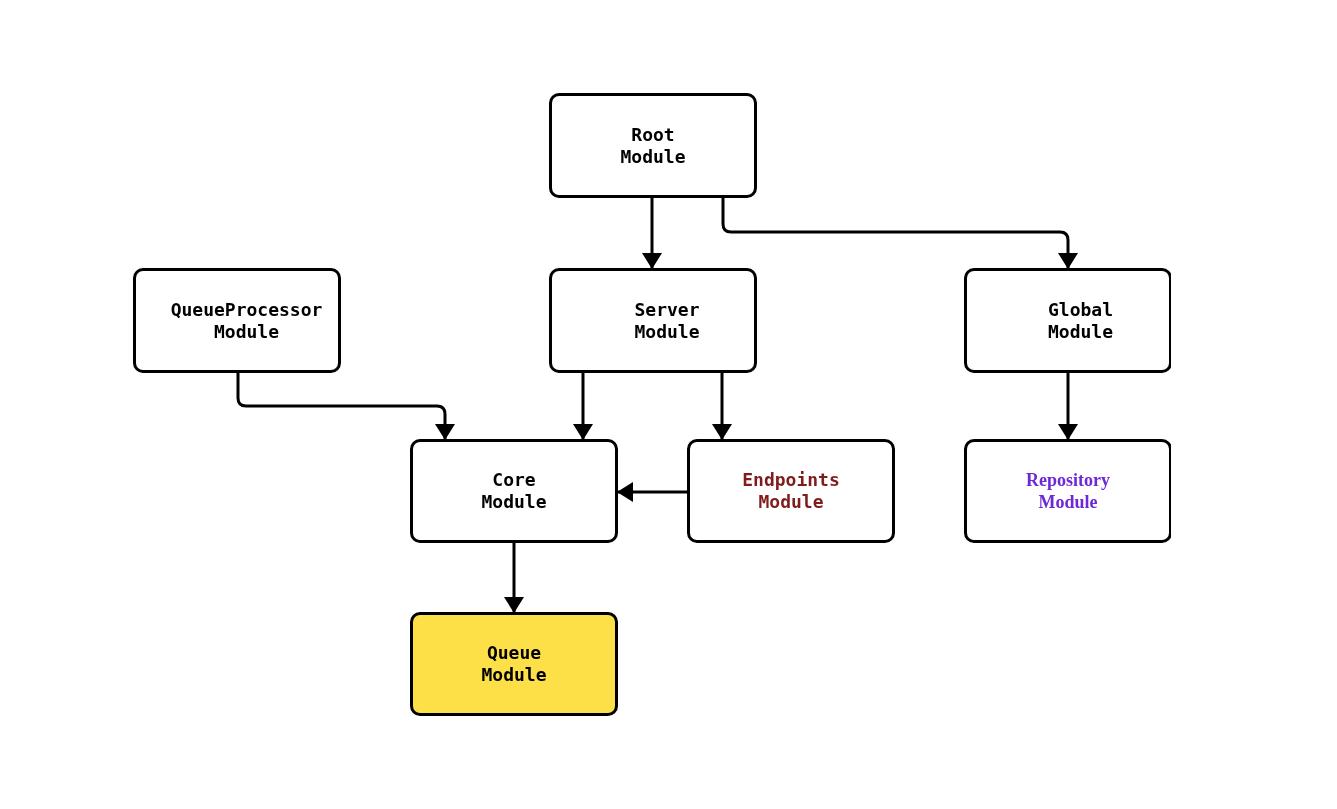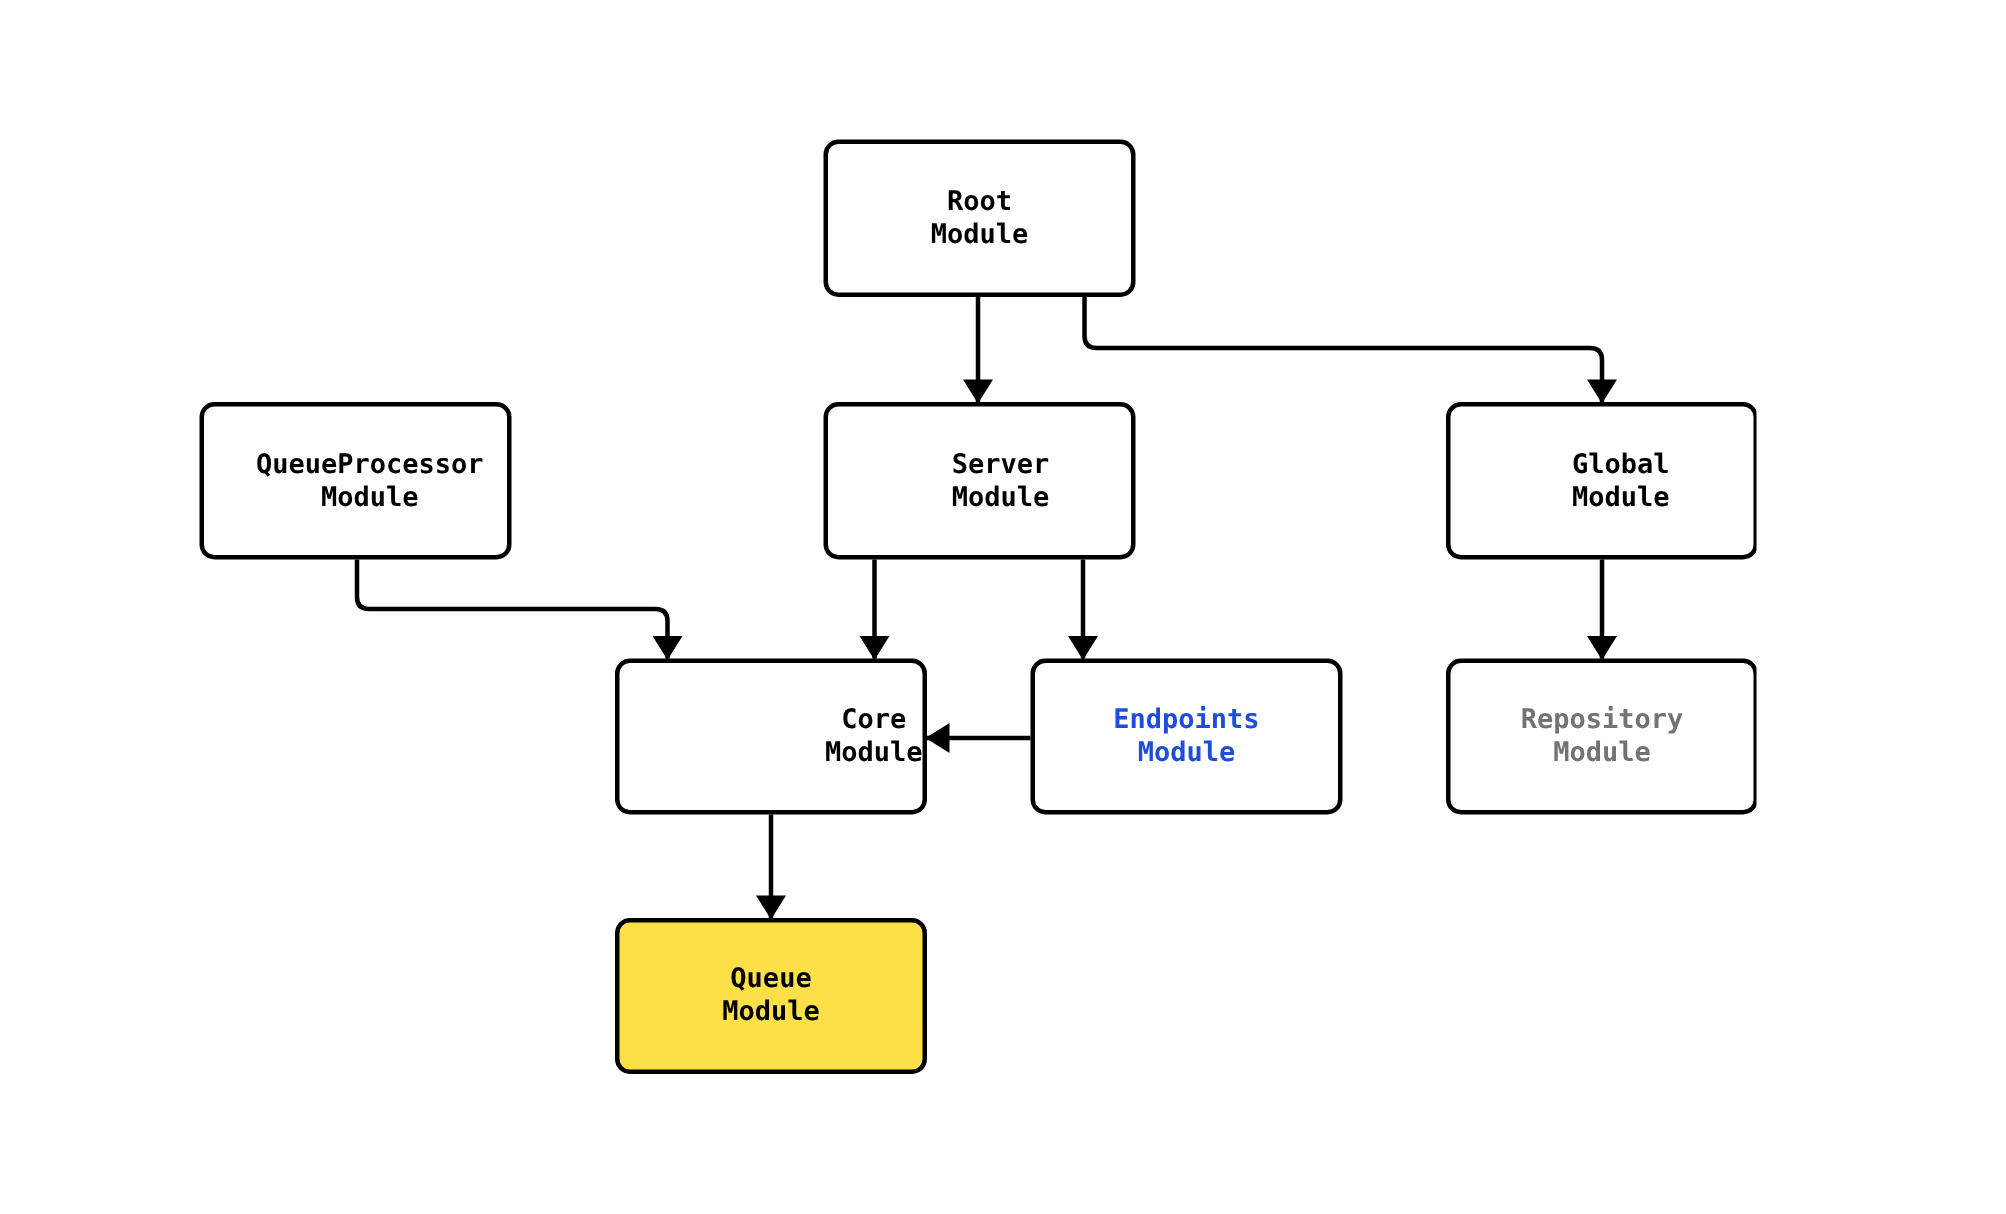--- a/index.html
+++ b/index.html
@@ -78,30 +78,30 @@
 Module</div>
       </div>
       <div class="node" style="left: 549px; top: 268px; width: 208px; height: 105px; background: rgb(255, 255, 255); border-color: rgb(0, 0, 0);">
         <div class="label" style="color: rgb(0, 0, 0); margin-left: 28px;">Server
 Module</div>
       </div>
       <div class="node" style="left: 964px; top: 268px; width: 208px; height: 105px; background: rgb(255, 255, 255); border-color: rgb(0, 0, 0); padding-left: 25px;">
         <div class="label" style="color: rgb(0, 0, 0);">Global
 Module</div>
       </div>
-      <div class="node" style="left: 410px; top: 439px; width: 208px; height: 104px; background: rgb(255, 255, 255); border-color: rgb(0, 0, 0); justify-content: flex-end;">
+      <div class="node" style="left: 410px; top: 439px; width: 208px; height: 104px; background: rgb(255, 255, 255); border-color: rgb(0, 0, 0);">
         <div class="label" style="color: rgb(0, 0, 0);">Core
 Module</div>
       </div>
       <div class="node" style="left: 687px; top: 439px; width: 208px; height: 104px; background: rgb(255, 255, 255); border-color: rgb(0, 0, 0);">
-        <div class="label" style="color: #1d4ed8;">Endpoints
+        <div class="label" style="color: #7f1d1d;">Endpoints
 Module</div>
       </div>
       <div class="node" style="left: 964px; top: 439px; width: 208px; height: 104px; background: rgb(255, 255, 255); border-color: rgb(0, 0, 0);">
-        <div class="label" style="color: #737373;">Repository
+        <div class="label" style="color: #6d28d9; font-family: Liberation Serif, serif;">Repository
 Module</div>
       </div>
       <div class="node" style="left: 410px; top: 612px; width: 208px; height: 104px; background: #fde047; border-color: rgb(0, 0, 0);">
         <div class="label" style="color: rgb(0, 0, 0);">Queue
 Module</div>
       </div>
     </div>
 </div>
 
 </body></html>

